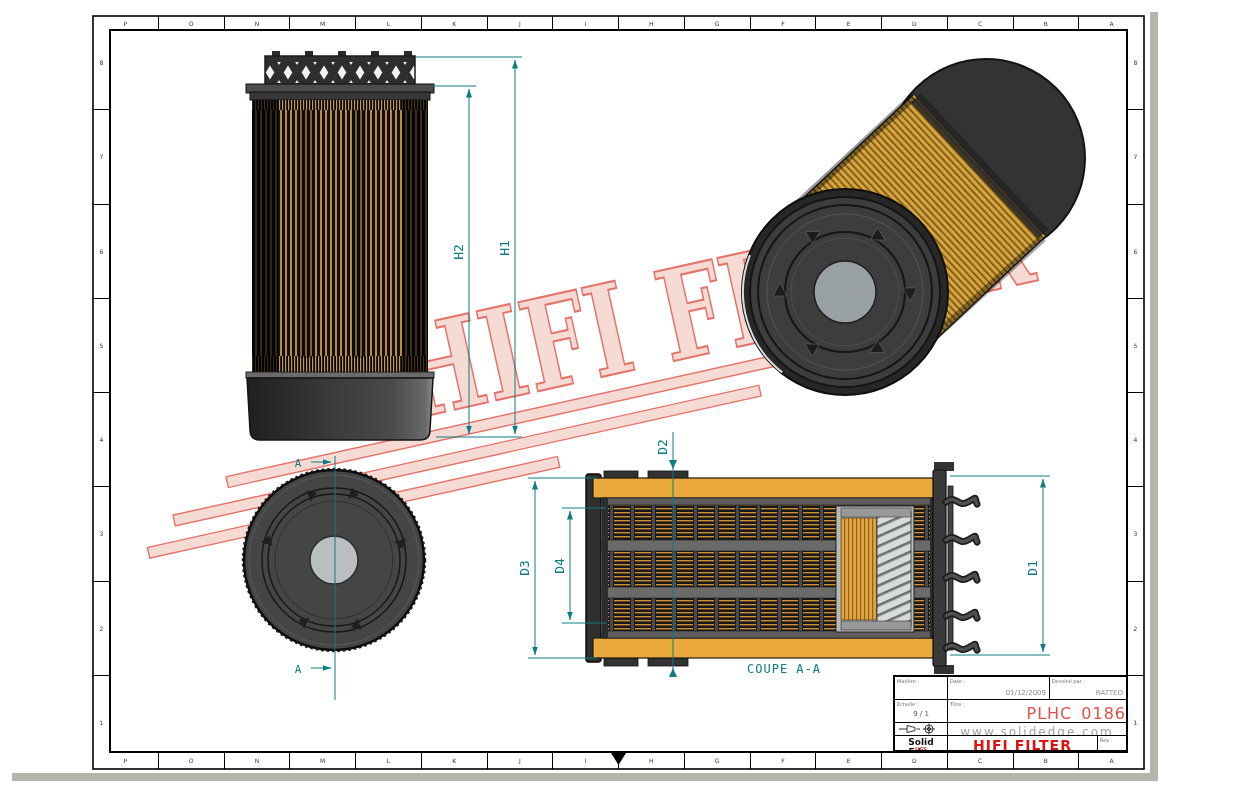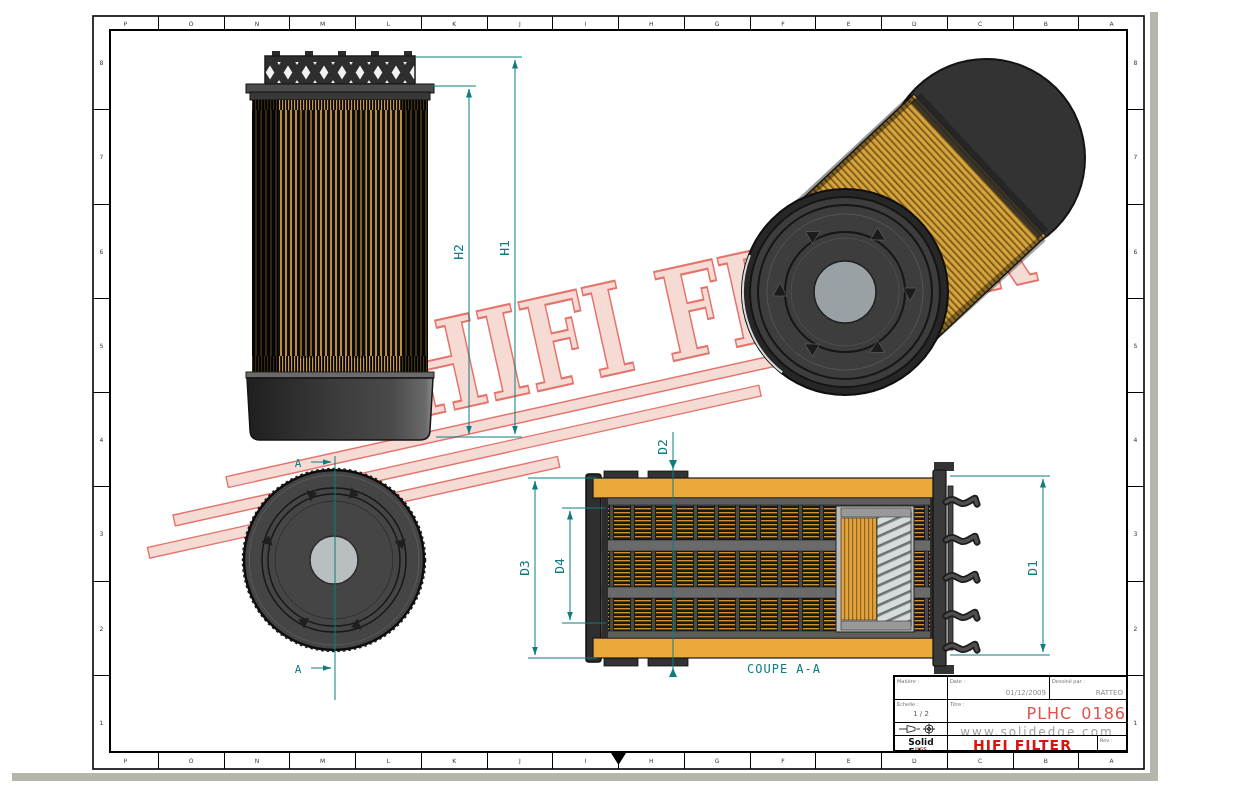--- a/index.html
+++ b/index.html
@@ -327,21 +327,21 @@
       <span class="tblabel">Date :</span>
       <span class="tbval" style="right:3px;bottom:2px;">01/12/2009</span>
     </div>
     <div class="tb noT" style="left:154px;top:0;width:77px;height:22px;">
       <span class="tblabel">Dessiné par :</span>
       <span class="tbval" style="right:3px;bottom:2px;padding-left:8px;">RATTEO</span>
     </div>
 
     <div class="tb noL" style="left:0;top:22px;width:52px;height:23px;">
       <span class="tblabel">Echelle :</span>
-      <span class="tb-scale">1 / 2</span>
+      <span class="tb-scale">9 / 1</span>
     </div>
     <div class="tb" style="left:52px;top:22px;width:179px;height:23px;">
       <span class="tblabel">Titre :</span>
       <span class="tb-title">PLHC_0186</span>
     </div>
 
     <div class="tb noL" style="left:0;top:45px;width:52px;height:13px;">
       <svg width="50" height="12" style="position:absolute;left:1px;top:0;">
         <g fill="none" stroke="#222" stroke-width="0.9">
           <line x1="3" y1="6" x2="11" y2="6"></line>

